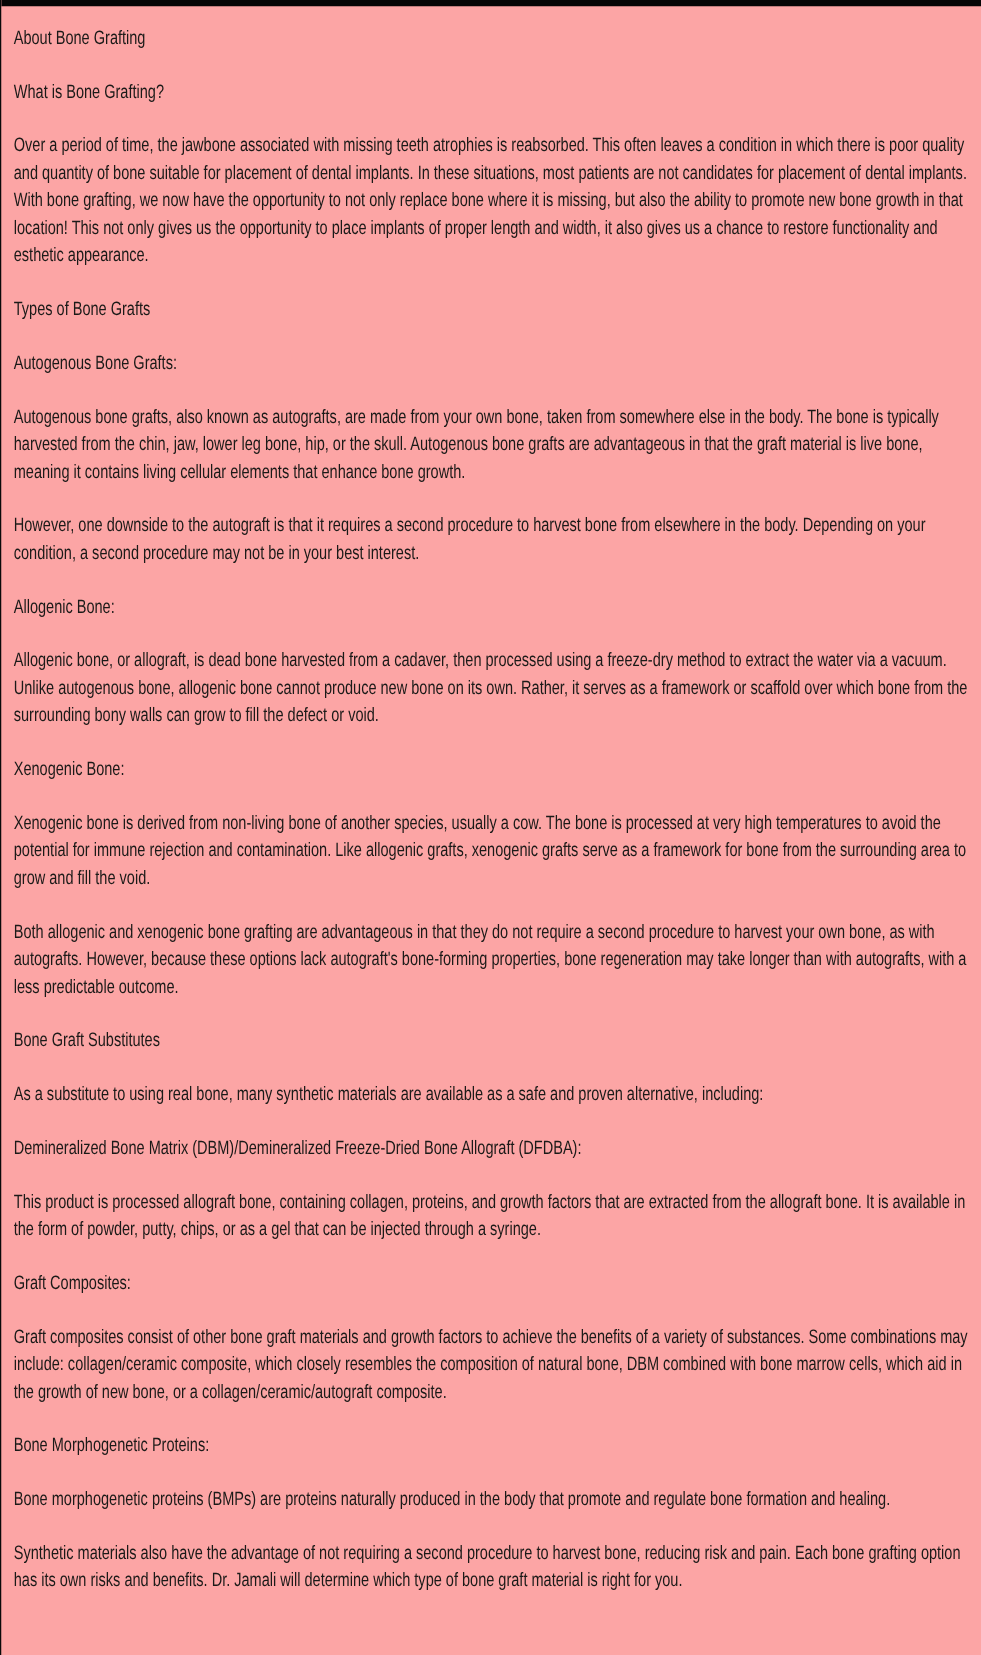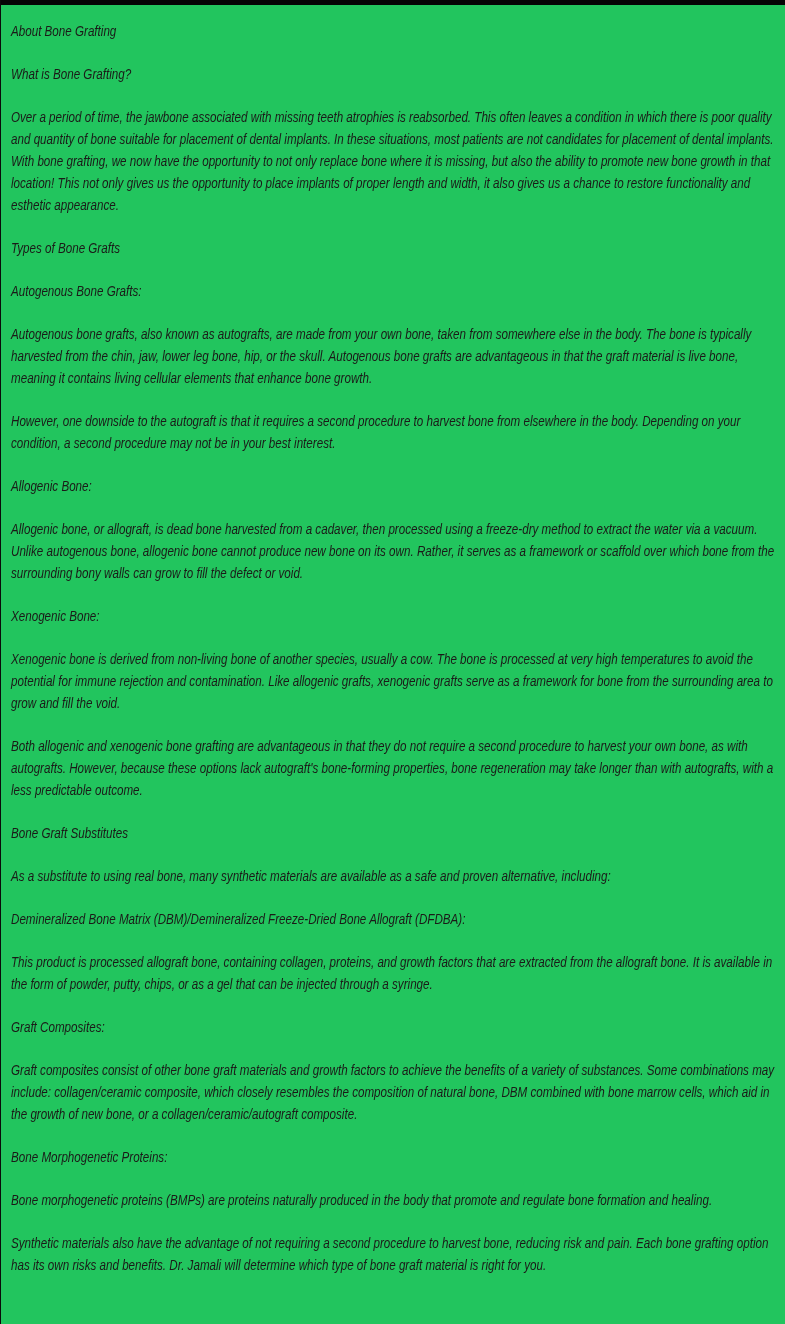--- a/index.html
+++ b/index.html
@@ -5,24 +5,23 @@
   html, body {
     margin: 0;
     padding: 0;
     background: #f2f1ee;
   }
   .page {
     position: relative;
     width: 785px;
     height: 1324px;
     box-sizing: border-box;
-    background: #22c55e;
+    background: #fca5a5;
     border-left: 1px solid #0a0a0a;
     overflow: hidden;
-    font-style: italic;
   }
   .top-bar {
     height: 5px;
     width: 100%;
     background: #050505;
   }
   .content-wrap {
     padding: 15px 0 0 10px;
   }
   

